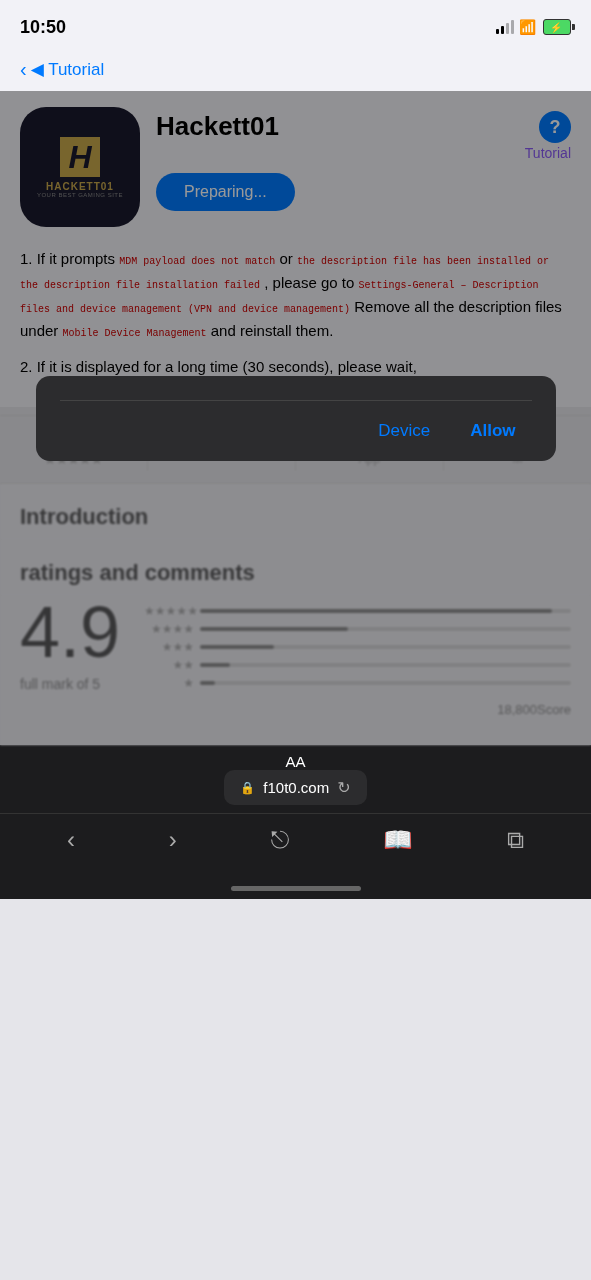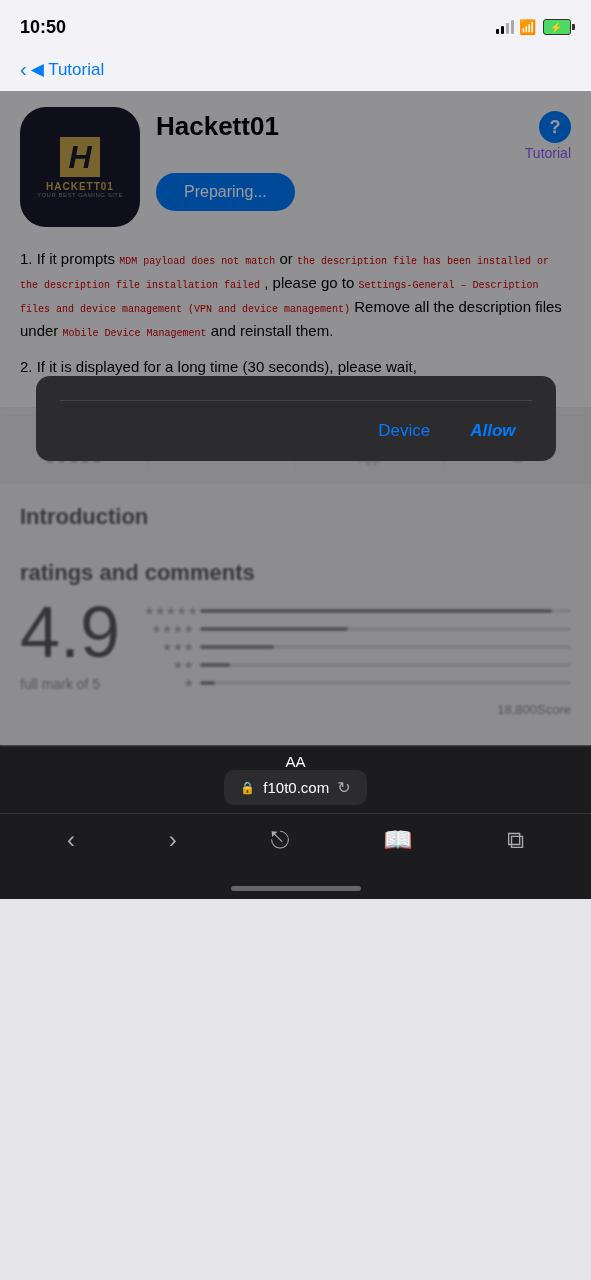--- a/index.html
+++ b/index.html
@@ -394,21 +394,20 @@
       background: none;
       border: none;
       padding: 4px 8px;
     }
     .modal-btn-ignore {
       color: #007aff;
     }
     .modal-btn-allow {
       color: #007aff;
       font-weight: 700;
-      font-style: italic;
     }
 
     
     .dimmed {
       filter: blur(1px);
       opacity: 0.6;
     }
   </style>
 </head>
 <body>

